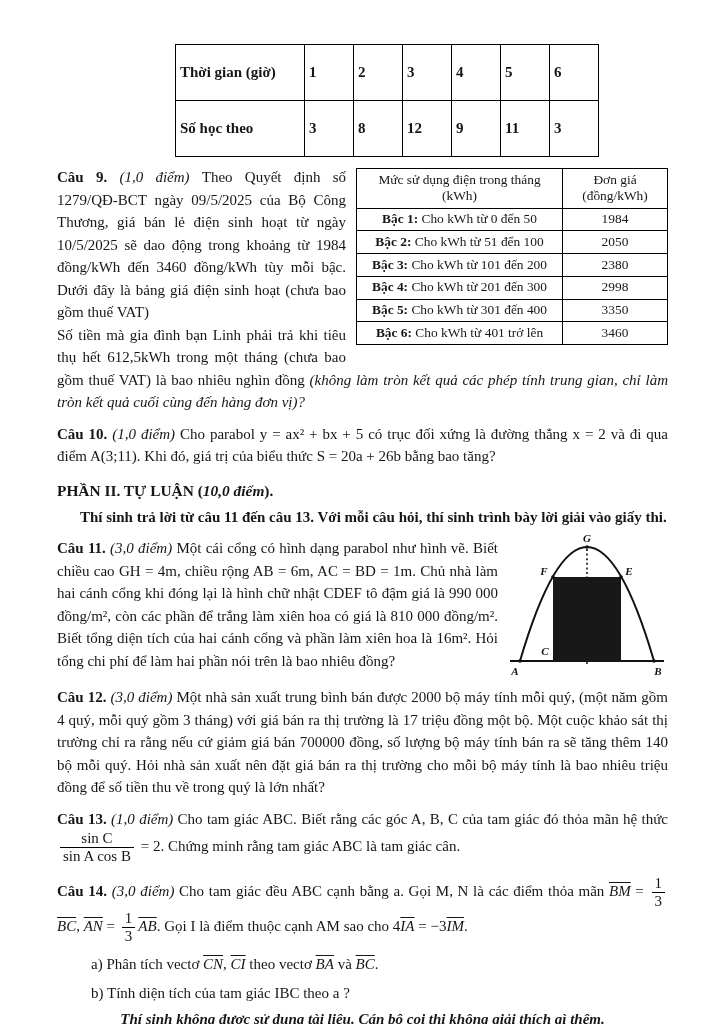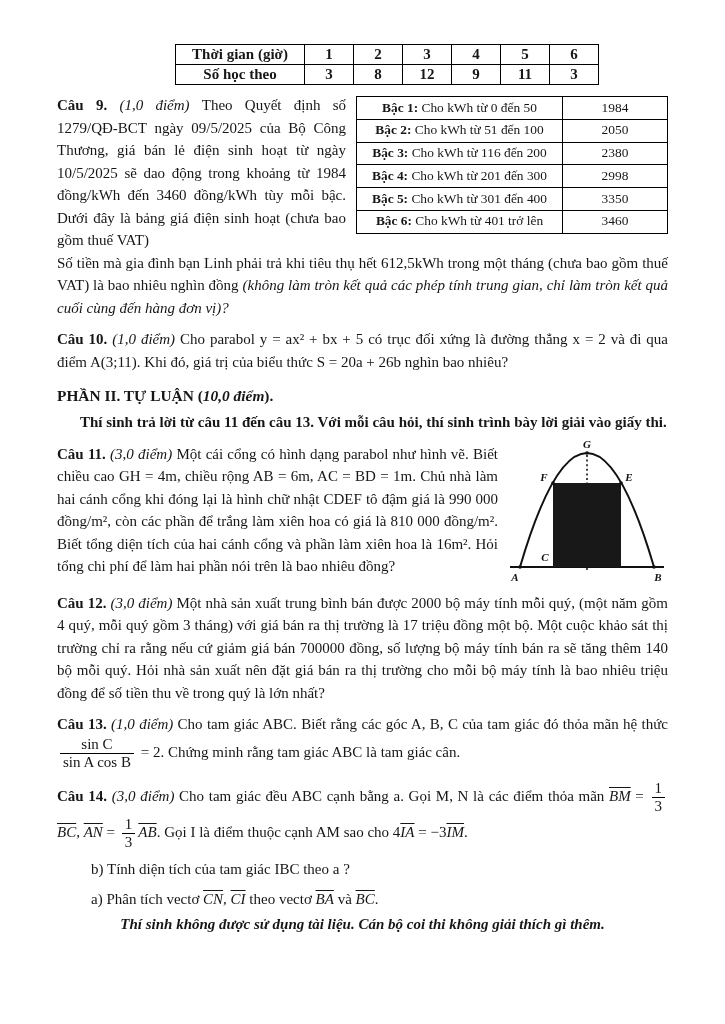--- a/index.html
+++ b/index.html
@@ -13,21 +13,21 @@
   .i{font-style:italic;}
   .bi{font-weight:bold;font-style:italic;}
   .m{}
   .vec{font-style:italic;text-decoration:overline;}
   .frac{display:inline-block;vertical-align:middle;text-align:center;line-height:1.15;margin:0 3px;}
   .fnum{display:block;border-bottom:1px solid #000;padding:0 3px;}
   .fden{display:block;padding:0 3px;}
 
   
   table.freq{border-collapse:collapse;margin-left:118px;font-size:15px;}
-  table.freq td{border:1.6px solid #000;text-align:center;padding:0 4px;font-weight:bold;height:19px;margin-top:16px;}
+  table.freq td{border:1.6px solid #000;text-align:left;padding:18px 4px;font-weight:bold;height:19px;margin-top:16px;}
   table.freq td.flabel{width:120px;}
   table.freq td.fnum-cell{width:40px;}
 
   
   table.elec{float:right;border-collapse:collapse;width:312px;margin:2px 0 6px 10px;font-size:13.4px;line-height:1.25;}
   table.elec th,table.elec td{border:1.5px solid #000;padding:2.5px 6px;}
   table.elec th{font-weight:normal;text-align:center;}
   table.elec td.price{text-align:center;width:92px;}
   table.elec td.desc{text-align:center;}
 
@@ -71,50 +71,54 @@
         <td class="fnum-cell">3</td>
       </tr>
     </tbody>
   </table>
 
 
   <div class="q q9-block">
     <table class="elec">
       <tbody>
         <tr>
+          <th>Mức sử dụng điện trong tháng (kWh)</th>
+          <th>Đơn giá (đồng/kWh)</th>
+        </tr>
+        <tr>
           <td class="desc"><span class="b">Bậc 1:</span><span> Cho kWh từ 0 đến 50</span></td>
           <td class="price">1984</td>
         </tr>
         <tr>
           <td class="desc"><span class="b">Bậc 2:</span><span> Cho kWh từ 51 đến 100</span></td>
           <td class="price">2050</td>
         </tr>
         <tr>
-          <td class="desc"><span class="b">Bậc 3:</span><span> Cho kWh từ 116 đến 200</span></td>
+          <td class="desc"><span class="b">Bậc 3:</span><span> Cho kWh từ 101 đến 200</span></td>
           <td class="price">2380</td>
         </tr>
         <tr>
           <td class="desc"><span class="b">Bậc 4:</span><span> Cho kWh từ 201 đến 300</span></td>
           <td class="price">2998</td>
         </tr>
         <tr>
           <td class="desc"><span class="b">Bậc 5:</span><span> Cho kWh từ 301 đến 400</span></td>
           <td class="price">3350</td>
         </tr>
         <tr>
           <td class="desc"><span class="b">Bậc 6:</span><span> Cho kWh từ 401 trở lên</span></td>
           <td class="price">3460</td>
         </tr>
       </tbody>
     </table>
     <p><span class="b">Câu 9. </span><span class="i">(1,0 điểm) </span><span>Theo Quyết định số 1279/QĐ-BCT ngày 09/5/2025 của Bộ Công Thương, giá bán lẻ điện sinh hoạt từ ngày 10/5/2025 sẽ dao động trong khoảng từ 1984 đồng/kWh đến 3460 đồng/kWh tùy mỗi bậc. Dưới đây là bảng giá điện sinh hoạt (chưa bao gồm thuế VAT)</span></p>
     <p><span>Số tiền mà gia đình bạn Linh phải trả khi tiêu thụ hết 612,5kWh trong một tháng (chưa bao gồm thuế VAT) là bao nhiêu nghìn đồng </span><span class="i">(không làm tròn kết quả các phép tính trung gian, chỉ làm tròn kết quả cuối cùng đến hàng đơn vị)?</span></p>
   </div>
 
-  <p class="q"><span class="b">Câu 10. </span><span class="i">(1,0 điểm) </span><span>Cho parabol </span><span class="m">y = ax² + bx + 5</span><span> có trục đối xứng là đường thẳng </span><span class="m">x = 2</span><span> và đi qua điểm </span><span class="m">A(3;11)</span><span>. Khi đó, giá trị của biểu thức </span><span class="m">S = 20a + 26b</span><span> nghìn bao nhiêu?</span></p>
+  <p class="q"><span class="b">Câu 10. </span><span class="i">(1,0 điểm) </span><span>Cho parabol </span><span class="m">y = ax² + bx + 5</span><span> có trục đối xứng là đường thẳng </span><span class="m">x = 2</span><span> và đi qua điểm </span><span class="m">A(3;11)</span><span>. Khi đó, giá trị của biểu thức </span><span class="m">S = 20a + 26b</span><span> bằng bao tăng?</span></p>
 
   <p class="part-head"><span class="b">PHẦN II. TỰ LUẬN (</span><span class="bi">10,0 điểm</span><span class="b">).</span></p>
   <p class="part-note"><span class="b">Thí sinh trả lời từ câu 11 đến câu 13. Với mỗi câu hỏi, thí sinh trình bày lời giải vào giấy thi.</span></p>
 
   <div class="q">
     <div class="figure">
       <svg viewBox="0 0 162 150">
 
         <line x1="4" y1="128" x2="158" y2="128" stroke="#111" stroke-width="2"></line>
 
@@ -141,19 +145,19 @@
     </div>
     <p><span class="b">Câu 11. </span><span class="i">(3,0 điểm) </span><span>Một cái cổng có hình dạng parabol như hình vẽ. Biết chiều cao </span><span class="m">GH = 4m</span><span>, chiều rộng </span><span class="m">AB = 6m, AC = BD = 1m</span><span>. Chủ nhà làm hai cánh cổng khi đóng lại là hình chữ nhật </span><span class="m">CDEF</span><span> tô đậm giá là 990 000 đồng/m², còn các phần để trắng làm xiên hoa có giá là 810 000 đồng/m². Biết tổng diện tích của hai cánh cổng và phần làm xiên hoa là </span><span class="m">16m²</span><span>. Hỏi tổng chi phí để làm hai phần nói trên là bao nhiêu đồng?</span></p>
   </div>
 
   <p class="q" style="margin-top:14px;clear:both;"><span class="b">Câu 12. </span><span class="i">(3,0 điểm) </span><span>Một nhà sản xuất trung bình bán được 2000 bộ máy tính mỗi quý, (một năm gồm 4 quý, mỗi quý gồm 3 tháng) với giá bán ra thị trường là 17 triệu đồng một bộ. Một cuộc khảo sát thị trường chỉ ra rằng nếu cứ giảm giá bán 700000 đồng, số lượng bộ máy tính bán ra sẽ tăng thêm 140 bộ mỗi quý. Hỏi nhà sản xuất nên đặt giá bán ra thị trường cho mỗi bộ máy tính là bao nhiêu triệu đồng để số tiền thu về trong quý là lớn nhất?</span></p>
 
   <p class="q"><span class="b">Câu 13. </span><span class="i">(1,0 điểm) </span><span>Cho tam giác </span><span class="m">ABC</span><span>. Biết rằng các góc </span><span class="m">A</span><span>, </span><span class="m">B</span><span>, </span><span class="m">C</span><span> của tam giác đó thỏa mãn hệ thức </span><span class="frac"><span class="fnum"><span>sin </span><span class="m">C</span></span><span class="fden"><span>sin </span><span class="m">A</span><span> cos </span><span class="m">B</span></span></span><span class="m"> = 2</span><span>. Chứng minh rằng tam giác </span><span class="m">ABC</span><span> là tam giác cân.</span></p>
 
   <div class="q">
     <p><span class="b">Câu 14. </span><span class="i">(3,0 điểm) </span><span>Cho tam giác đều </span><span class="m">ABC</span><span> cạnh bằng </span><span class="m">a</span><span>. Gọi </span><span class="m">M</span><span>, </span><span class="m">N</span><span> là các điểm thỏa mãn </span><span class="vec">BM</span><span> = </span><span class="frac"><span class="fnum">1</span><span class="fden">3</span></span><span class="vec">BC</span><span>, </span><span class="vec">AN</span><span> = </span><span class="frac"><span class="fnum">1</span><span class="fden">3</span></span><span class="vec">AB</span><span>. Gọi </span><span class="m">I</span><span> là điểm thuộc cạnh </span><span class="m">AM</span><span> sao cho 4</span><span class="vec">IA</span><span> = −3</span><span class="vec">IM</span><span>.</span></p>
+    <p class="sub-item"><span>a) Phân tích vectơ </span><span class="vec">CN</span><span>, </span><span class="vec">CI</span><span> theo vectơ </span><span class="vec">BA</span><span> và </span><span class="vec">BC</span><span>.</span></p>
     <p class="sub-item"><span>b) Tính diện tích của tam giác </span><span class="m">IBC</span><span> theo </span><span class="m">a</span><span> ?</span></p>
-    <p class="sub-item"><span>a) Phân tích vectơ </span><span class="vec">CN</span><span>, </span><span class="vec">CI</span><span> theo vectơ </span><span class="vec">BA</span><span> và </span><span class="vec">BC</span><span>.</span></p>
   </div>
 
   <p class="footer-note">Thí sinh không được sử dụng tài liệu. Cán bộ coi thi không giải thích gì thêm.</p>
 
 </div>
 
 </body></html>

